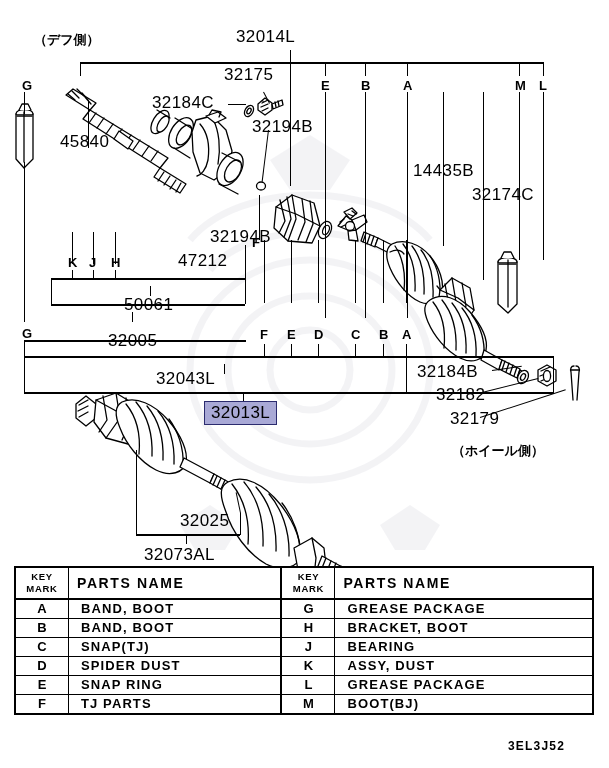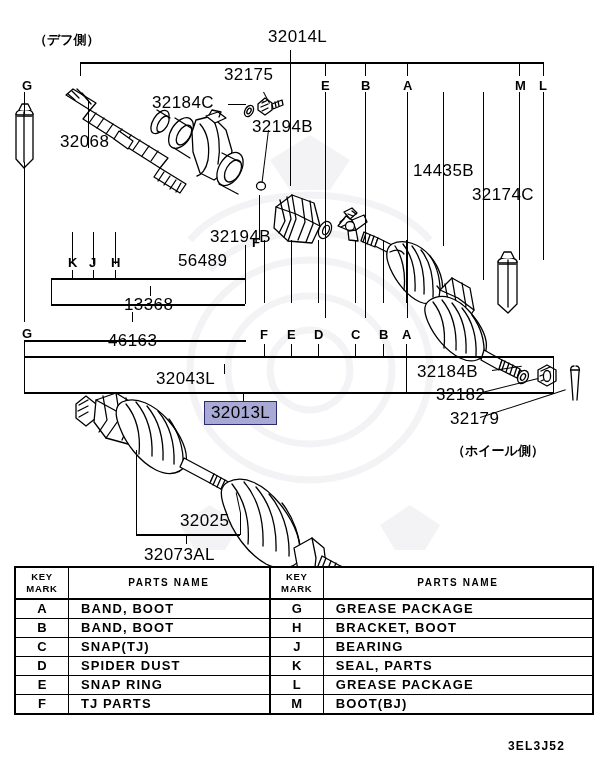--- a/index.html
+++ b/index.html
@@ -32,21 +32,21 @@
 
   
   #art{position:absolute;left:0;top:0;width:609px;height:580px;}
 
   
   #legend{position:absolute;left:14px;top:566px;width:580px;
           border:2px solid #000;border-collapse:collapse;background:#fff;}
   #legend td,#legend th{border:1px solid #000;padding:0;}
   #legend .kmh{width:52px;text-align:center;font-size:9.5px;font-weight:bold;
                letter-spacing:.7px;line-height:1.25;padding:3px 0;}
-  #legend .pnh{text-align:center;font-size:10px;font-weight:bold;letter-spacing:1.6px;
+  #legend .pnh{font-size:14px;font-weight:bold;letter-spacing:1.6px;
                padding:3px 8px;}
   #legend .kmc{width:52px;text-align:center;font-size:13px;font-weight:bold;
                height:18px;}
   #legend .pnc{font-size:13px;font-weight:bold;letter-spacing:1.1px;padding-left:12px;
                height:18px;}
   #legend .thick-r{border-right:2px solid #000;}
   #legend .hdrow td{border-bottom:2px solid #000;}
 
   #footnote{position:absolute;left:14px;top:735px;font-size:12.5px;font-weight:bold;
             font-family:"DejaVu Sans",sans-serif;letter-spacing:.2px;white-space:nowrap;}
@@ -384,31 +384,31 @@
   <div class="v" style="left:240px;top:492px;height:21px;transform:rotate(-12deg);transform-origin:bottom center;"></div>
 
   <div class="h2" style="left:136px;top:534px;width:104px;"></div>
   <div class="v" style="left:136px;top:450px;height:85px;"></div>
   <div class="v" style="left:240px;top:513px;height:22px;"></div>
   <div class="v" style="left:186px;top:534px;height:10px;"></div>
 
   <div class="jp" style="left:34px;top:33px;">（デフ側）</div>
   <div class="jp" style="left:452px;top:444px;">（ホイール側）</div>
 
-  <div class="lbl" style="left:268px;top:28px;">32014L</div>
+  <div class="lbl" style="left:236px;top:28px;">32014L</div>
   <div class="lbl" style="left:224px;top:66px;">32175</div>
   <div class="lbl" style="left:152px;top:94px;">32184C</div>
   <div class="lbl" style="left:252px;top:118px;">32194B</div>
-  <div class="lbl" style="left:60px;top:133px;">32068</div>
+  <div class="lbl" style="left:60px;top:133px;">45840</div>
   <div class="lbl" style="left:413px;top:162px;">14435B</div>
   <div class="lbl" style="left:472px;top:186px;">32174C</div>
   <div class="lbl" style="left:210px;top:228px;">32194B</div>
-  <div class="lbl" style="left:178px;top:252px;">56489</div>
-  <div class="lbl" style="left:124px;top:296px;">13368</div>
-  <div class="lbl" style="left:108px;top:332px;">46163</div>
+  <div class="lbl" style="left:178px;top:252px;">47212</div>
+  <div class="lbl" style="left:124px;top:296px;">50061</div>
+  <div class="lbl" style="left:108px;top:332px;">32005</div>
   <div class="lbl" style="left:156px;top:370px;">32043L</div>
   <div class="hl" style="left: 204px; top: 401px; background: rgb(169, 169, 214); border-color: rgb(43, 43, 110);">32013L</div>
   <div class="lbl" style="left:417px;top:363px;">32184B</div>
   <div class="lbl" style="left:436px;top:386px;">32182</div>
   <div class="lbl" style="left:450px;top:410px;">32179</div>
   <div class="lbl" style="left:180px;top:512px;">32025</div>
   <div class="lbl" style="left:144px;top:546px;">32073AL</div>
 
   <table id="legend">
     <tbody>
@@ -440,21 +440,21 @@
       <tr>
         <td class="kmc">C</td>
         <td class="pnc thick-r">SNAP(TJ)</td>
         <td class="kmc">J</td>
         <td class="pnc">BEARING</td>
       </tr>
       <tr>
         <td class="kmc">D</td>
         <td class="pnc thick-r">SPIDER DUST</td>
         <td class="kmc">K</td>
-        <td class="pnc">SEAL, PARTS</td>
+        <td class="pnc">ASSY, DUST</td>
       </tr>
       <tr>
         <td class="kmc">E</td>
         <td class="pnc thick-r">SNAP RING</td>
         <td class="kmc">L</td>
         <td class="pnc">GREASE PACKAGE</td>
       </tr>
       <tr>
         <td class="kmc">F</td>
         <td class="pnc thick-r">TJ PARTS</td>

